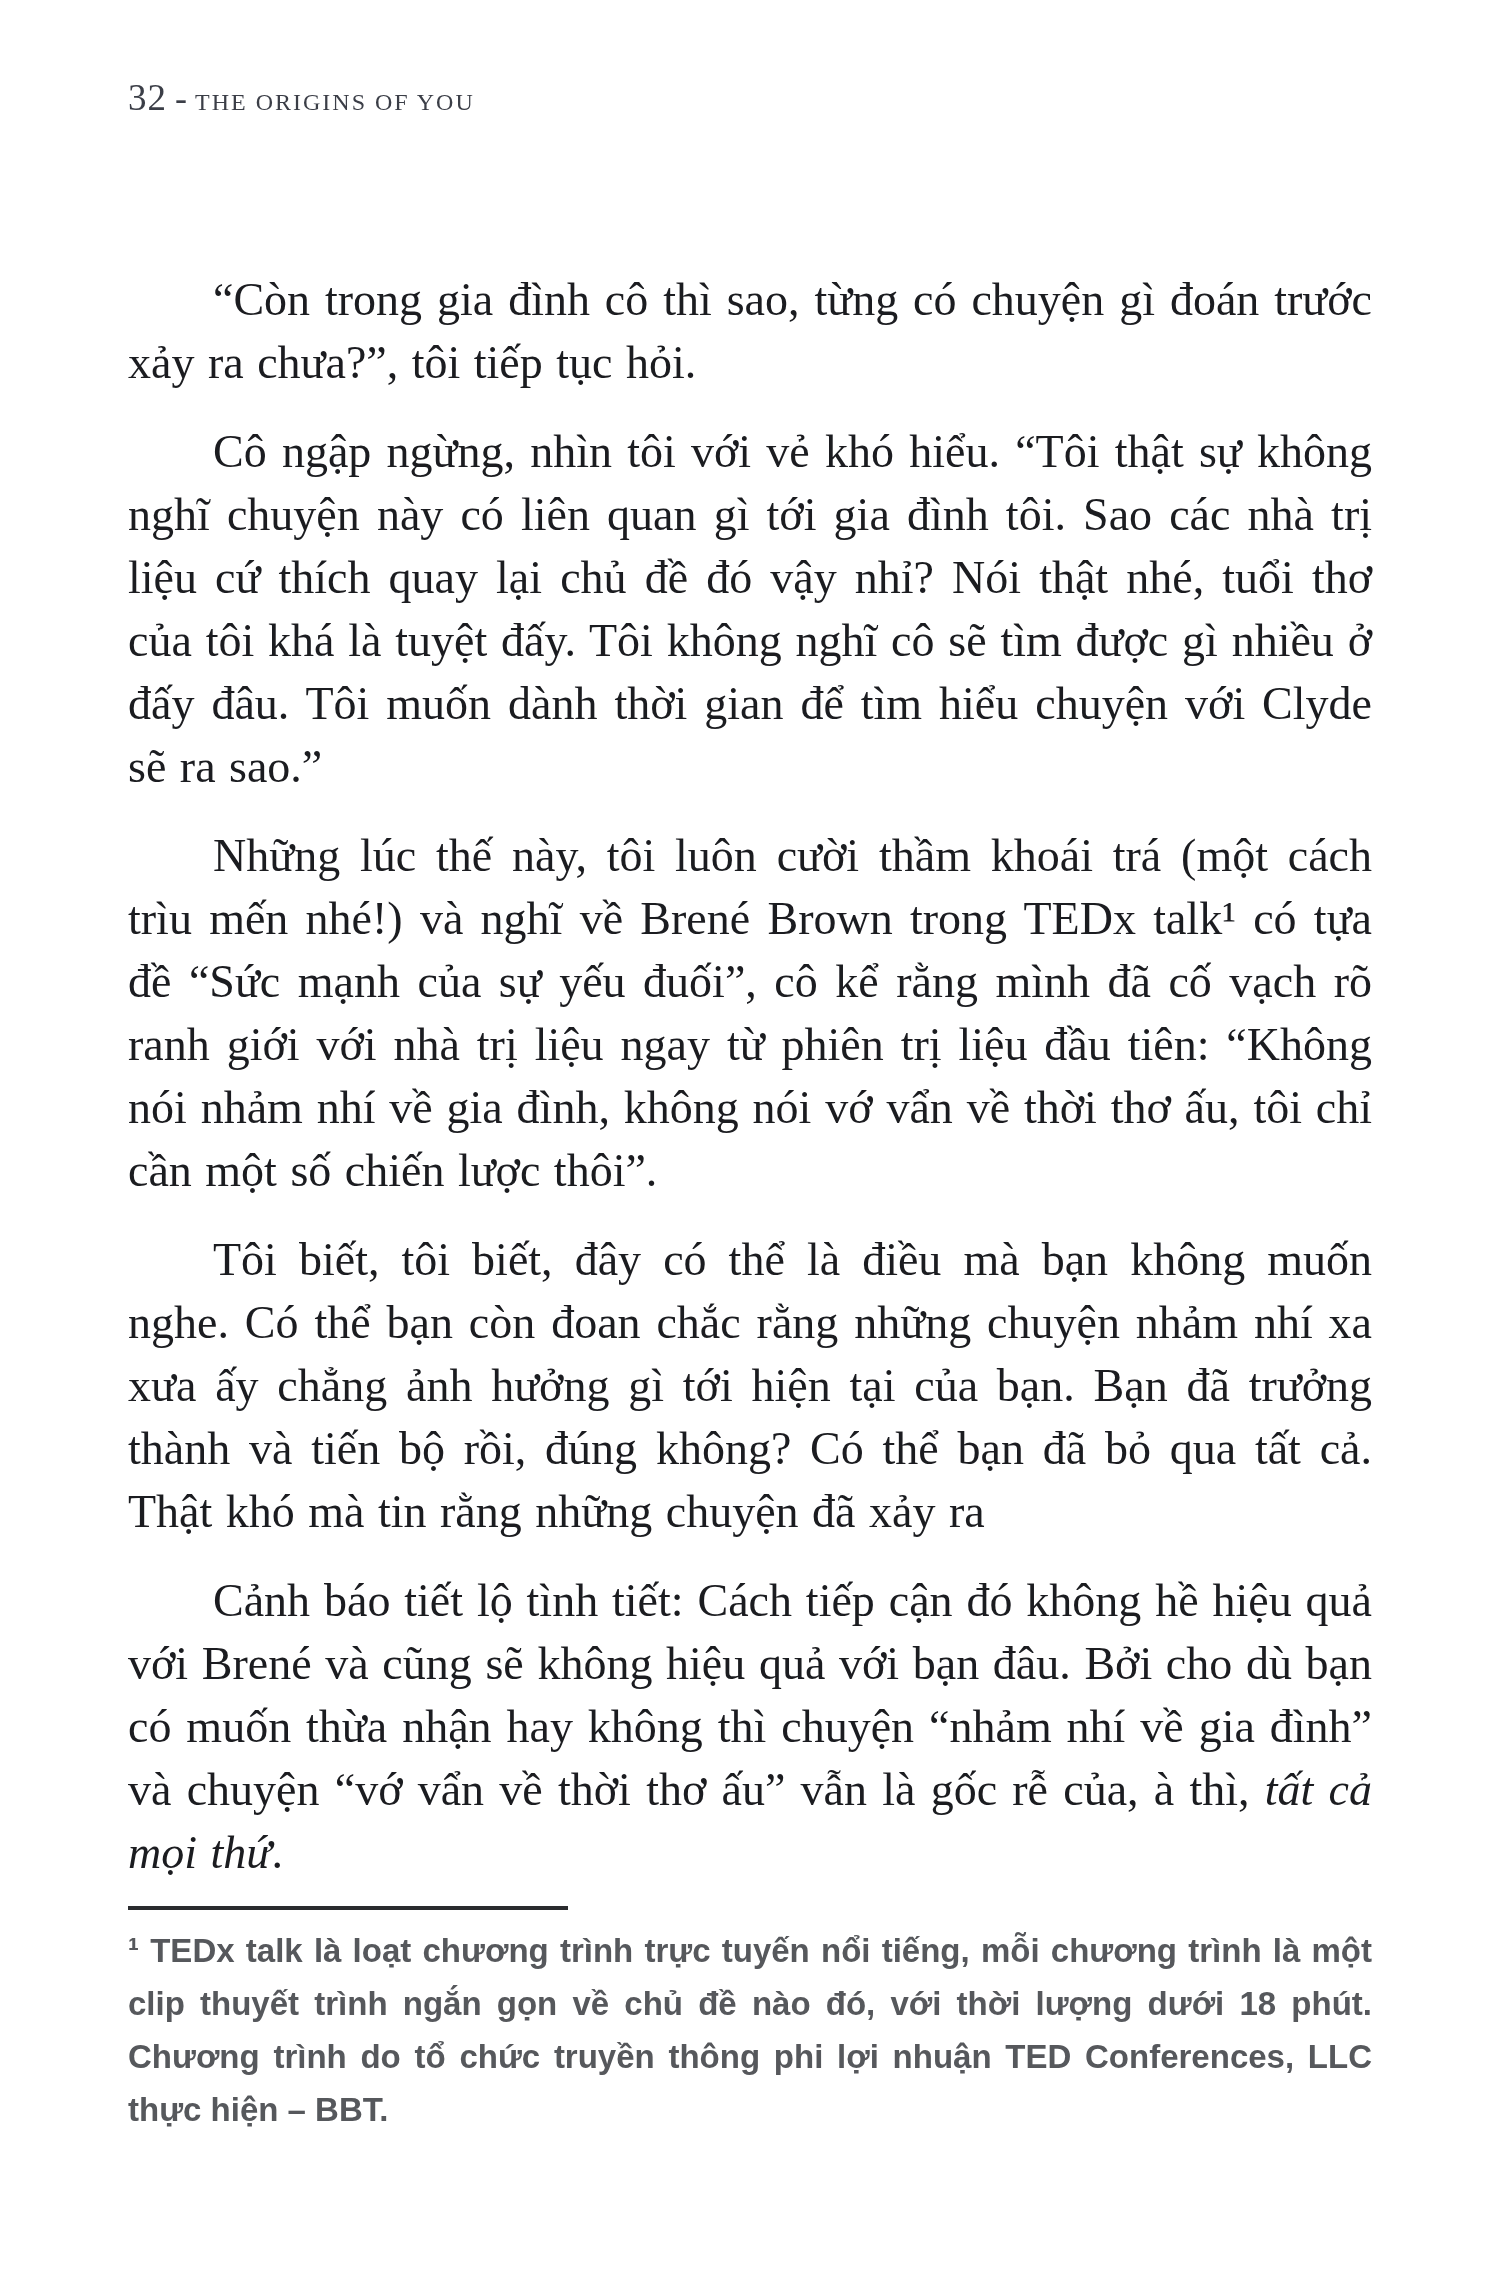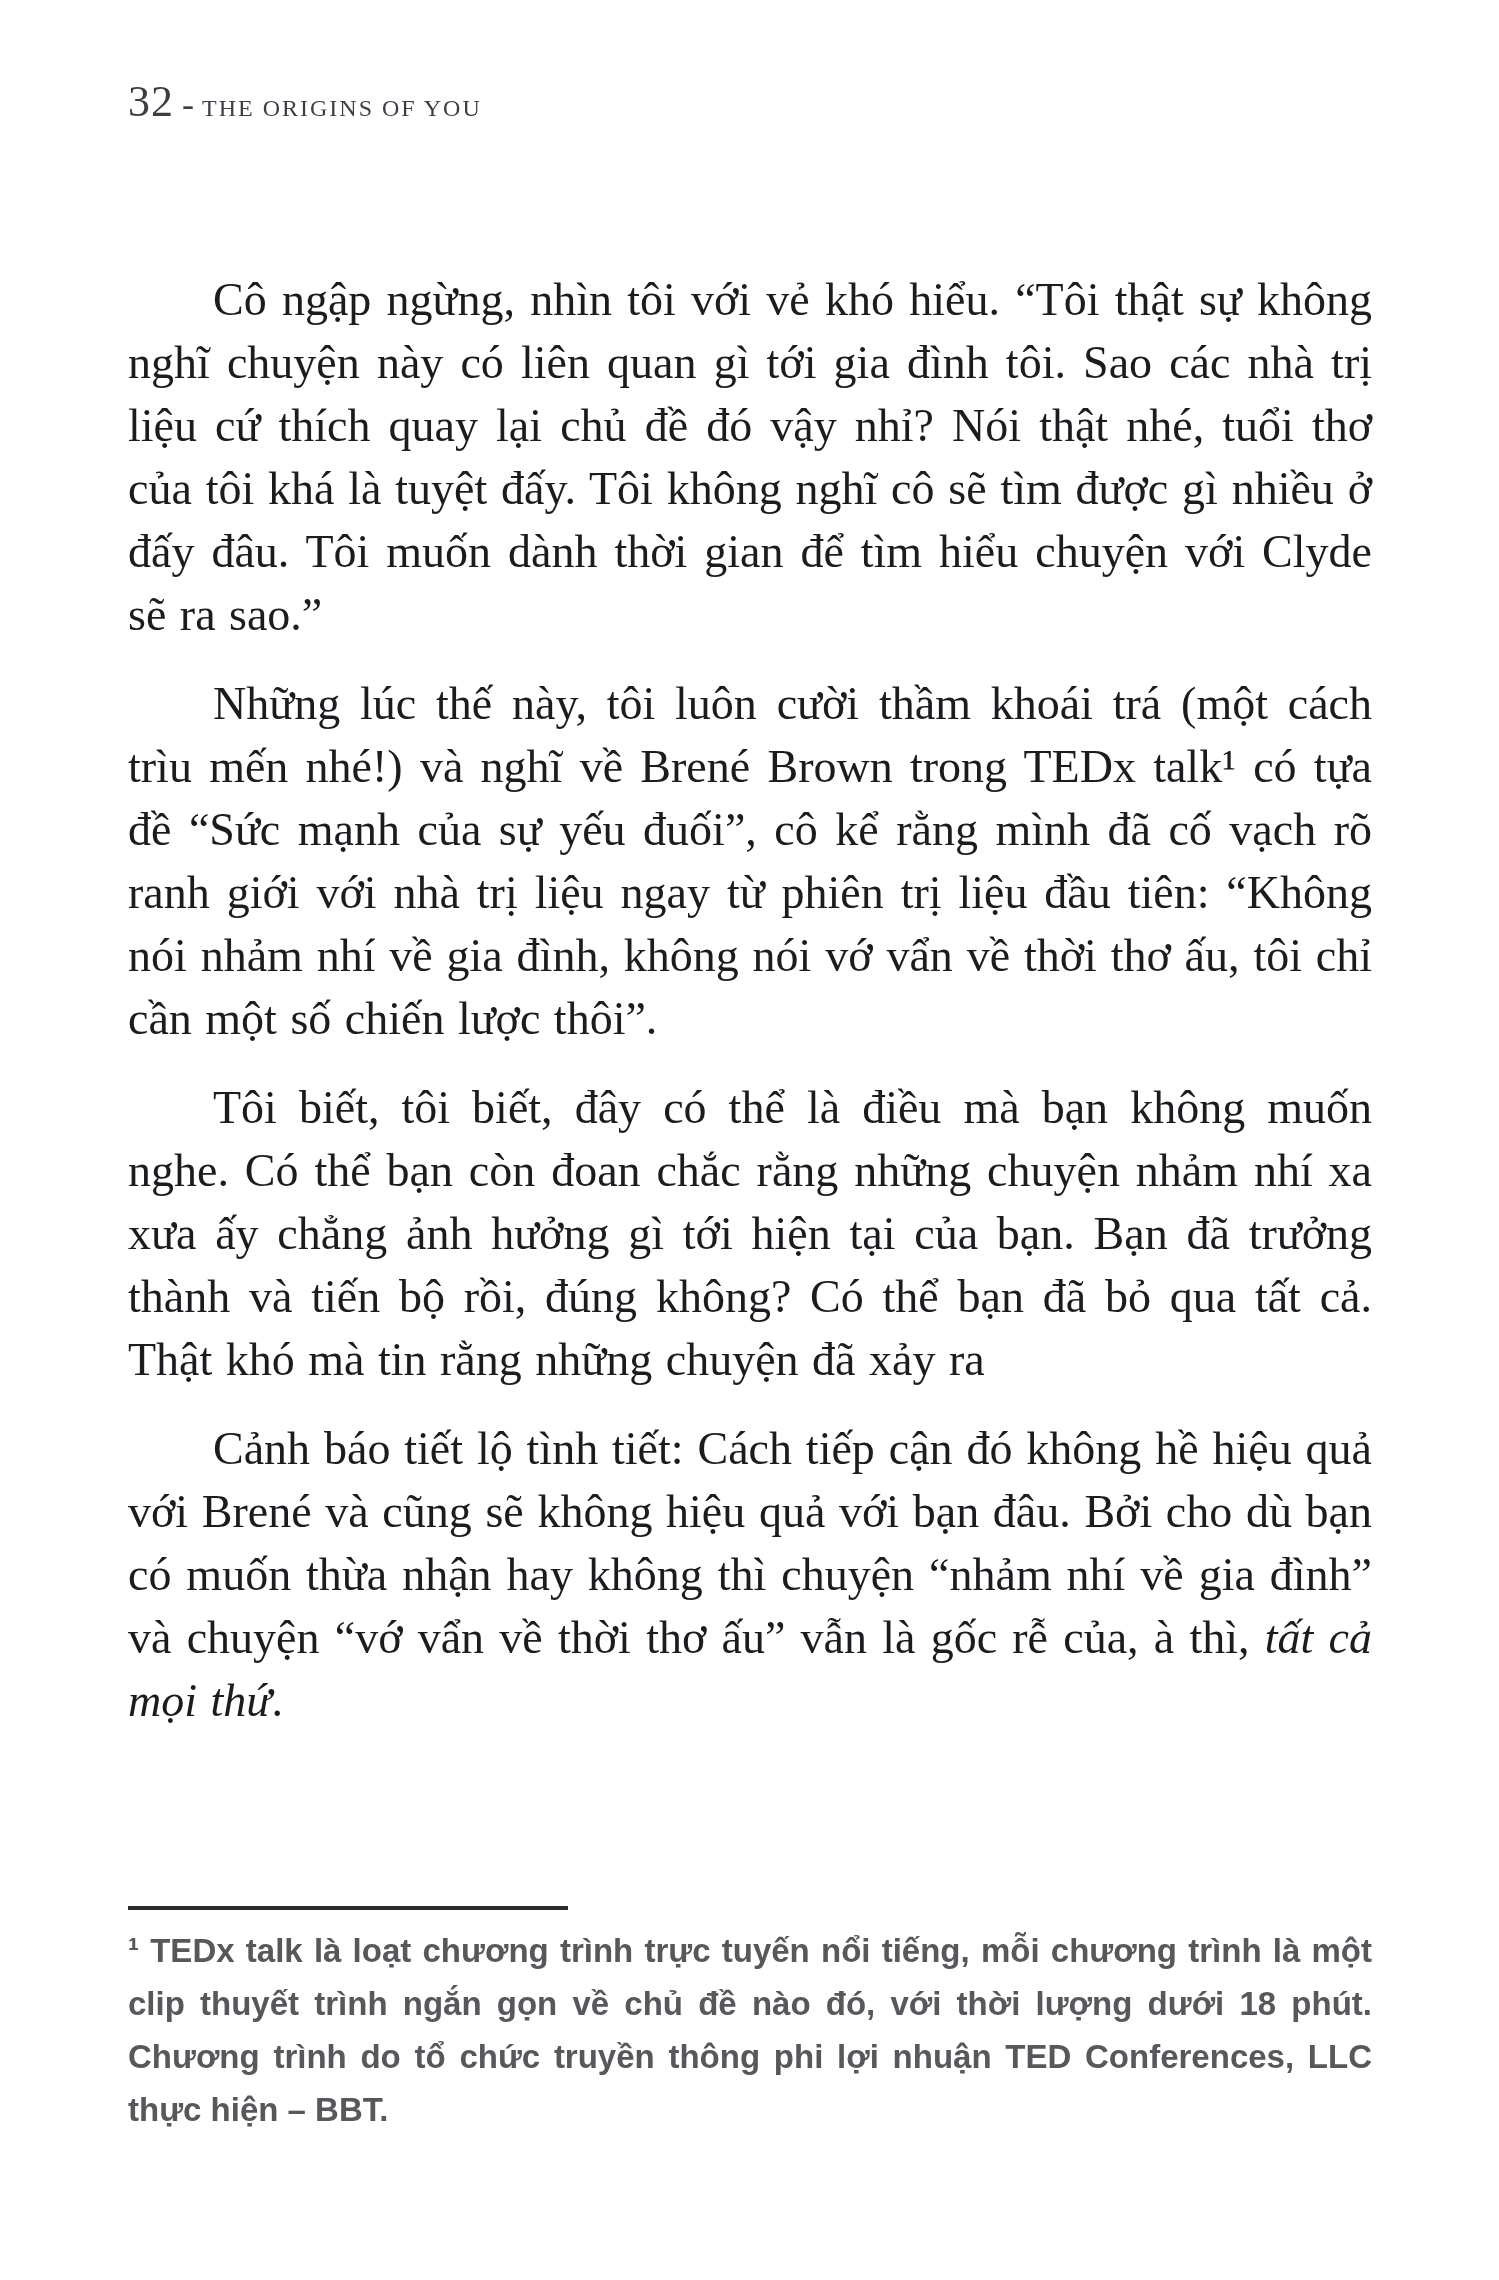--- a/index.html
+++ b/index.html
@@ -16,21 +16,21 @@
     font-family: "Liberation Serif", "DejaVu Serif", serif;
   }
   .running-header {
     position: absolute;
     top: 76px;
     left: 128px;
     color: var(--header-text, #3b3e47);
     white-space: nowrap;
   }
   .running-header .page-num {
-    font-size: 44px;
+    font-size: 37px;
     letter-spacing: 1px;
   }
   .running-header .sep {
     font-size: 36px;
     padding: 0 8px;
   }
   .running-header .book-title {
     font-size: 24px;
     letter-spacing: 2px;
   }
@@ -76,20 +76,21 @@
 </head>
 <body>
 
 <div class="page">
 
   <div class="running-header">
     <span class="page-num">32</span><span class="sep">-</span><span class="book-title">THE ORIGINS OF YOU</span>
   </div>
 
   <div class="body-text">
+    <p>“Còn trong gia đình cô thì sao, từng có chuyện gì đoán trước xảy ra chưa?”, tôi tiếp tục hỏi.</p>
     <p>Cô ngập ngừng, nhìn tôi với vẻ khó hiểu. “Tôi thật sự không nghĩ chuyện này có liên quan gì tới gia đình tôi. Sao các nhà trị liệu cứ thích quay lại chủ đề đó vậy nhỉ? Nói thật nhé, tuổi thơ của tôi khá là tuyệt đấy. Tôi không nghĩ cô sẽ tìm được gì nhiều ở đấy đâu. Tôi muốn dành thời gian để tìm hiểu chuyện với Clyde sẽ ra sao.”</p>
     <p>Những lúc thế này, tôi luôn cười thầm khoái trá (một cách trìu mến nhé!) và nghĩ về Brené Brown trong TEDx talk¹ có tựa đề “Sức mạnh của sự yếu đuối”, cô kể rằng mình đã cố vạch rõ ranh giới với nhà trị liệu ngay từ phiên trị liệu đầu tiên: “Không nói nhảm nhí về gia đình, không nói vớ vẩn về thời thơ ấu, tôi chỉ cần một số chiến lược thôi”.</p>
     <p>Tôi biết, tôi biết, đây có thể là điều mà bạn không muốn nghe. Có thể bạn còn đoan chắc rằng những chuyện nhảm nhí xa xưa ấy chẳng ảnh hưởng gì tới hiện tại của bạn. Bạn đã trưởng thành và tiến bộ rồi, đúng không? Có thể bạn đã bỏ qua tất cả. Thật khó mà tin rằng những chuyện đã xảy ra</p>
     <p><span>Cảnh báo tiết lộ tình tiết: Cách tiếp cận đó không hề hiệu quả với Brené và cũng sẽ không hiệu quả với bạn đâu. Bởi cho dù bạn có muốn thừa nhận hay không thì chuyện “nhảm nhí về gia đình” và chuyện “vớ vẩn về thời thơ ấu” vẫn là gốc rễ của, à thì, </span><em>tất cả mọi thứ</em><span>.</span></p>
   </div>
 
   <div class="footnote-divider"></div>
 
   <div class="footnote">¹ TEDx talk là loạt chương trình trực tuyến nổi tiếng, mỗi chương trình là một clip thuyết trình ngắn gọn về chủ đề nào đó, với thời lượng dưới 18 phút. Chương trình do tổ chức truyền thông phi lợi nhuận TED Conferences, LLC thực hiện – BBT.</div>
 

